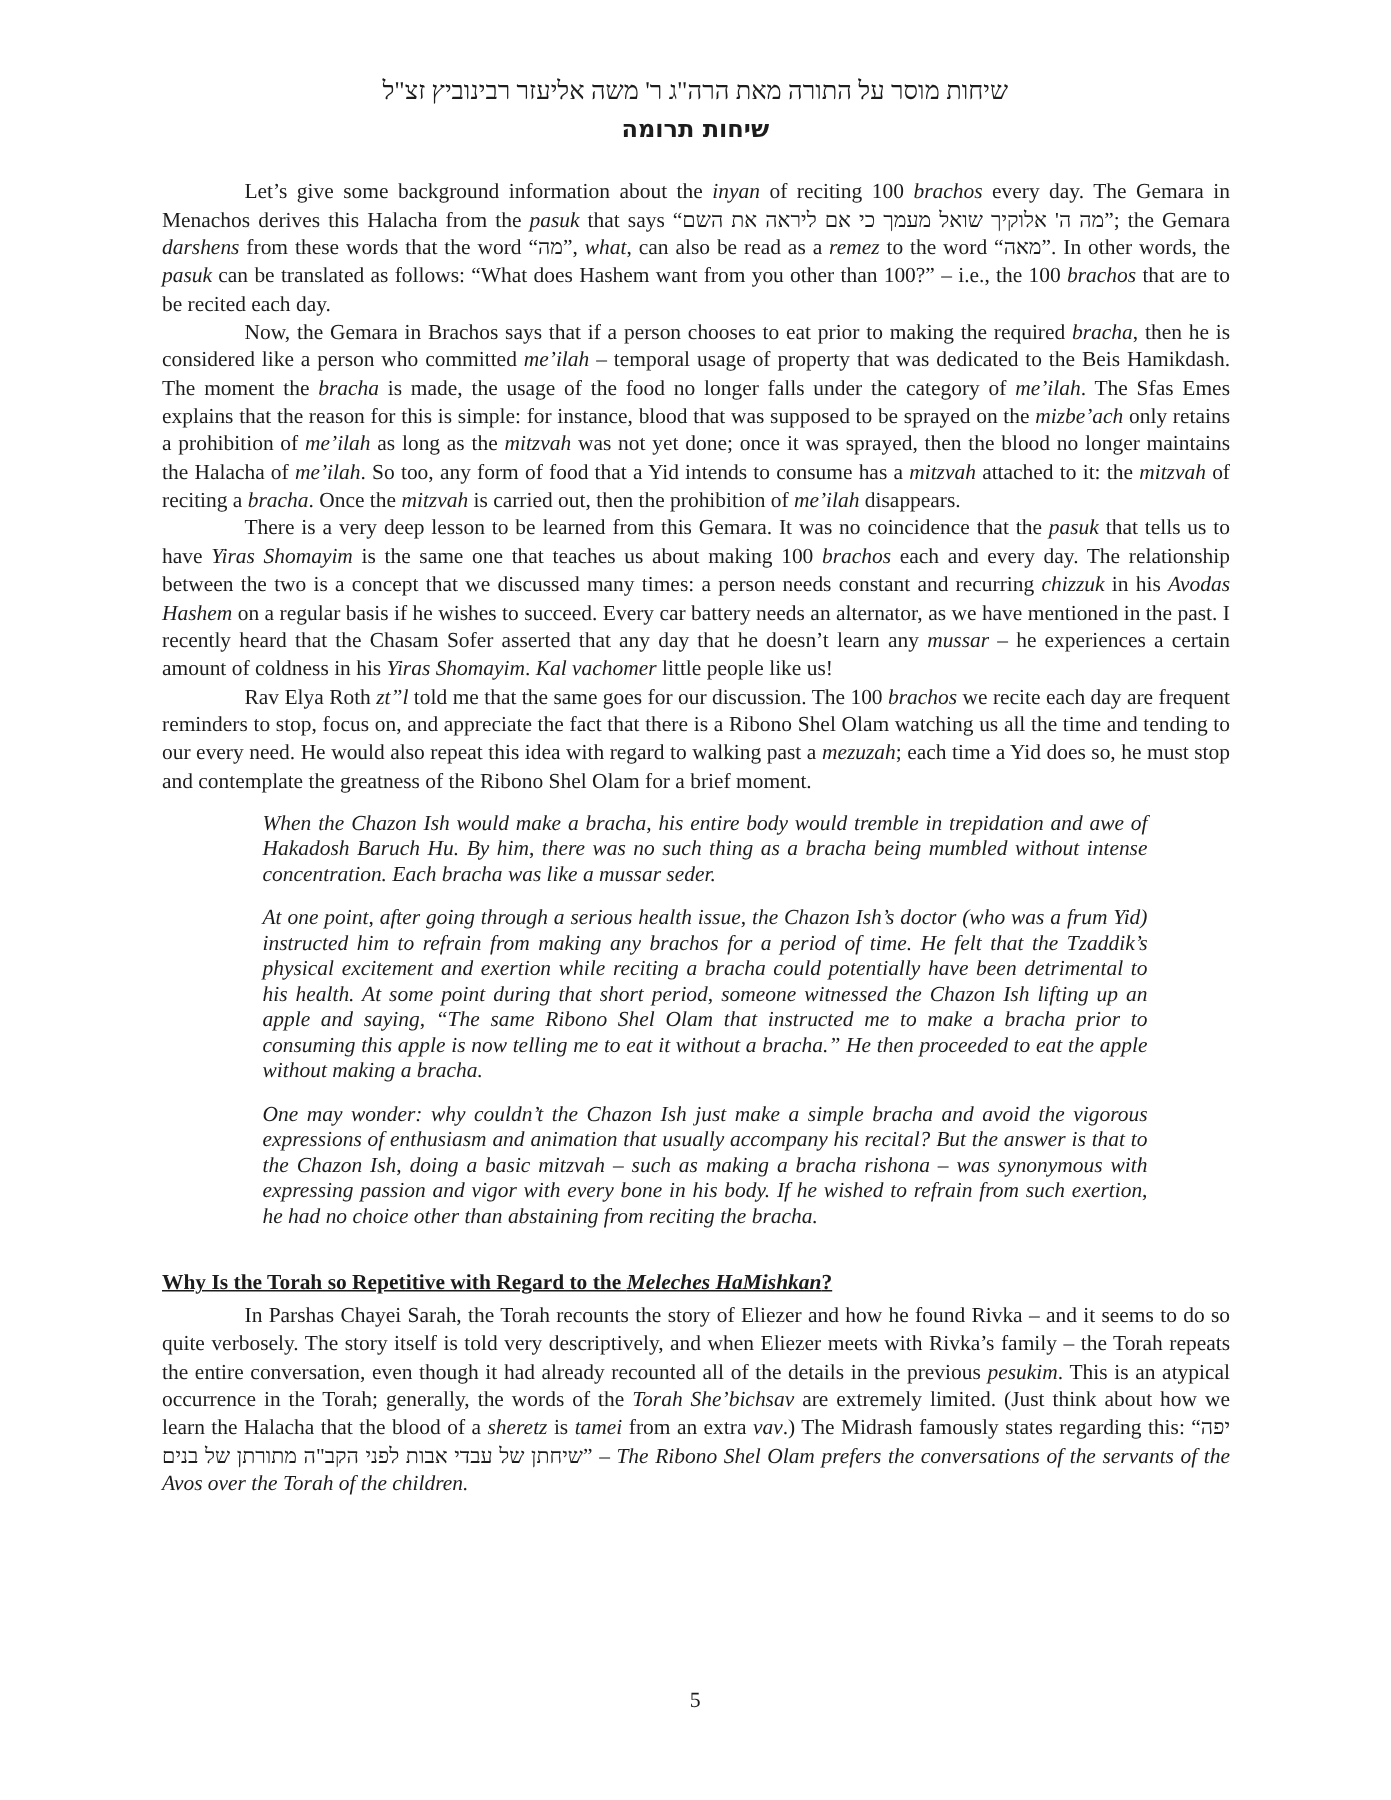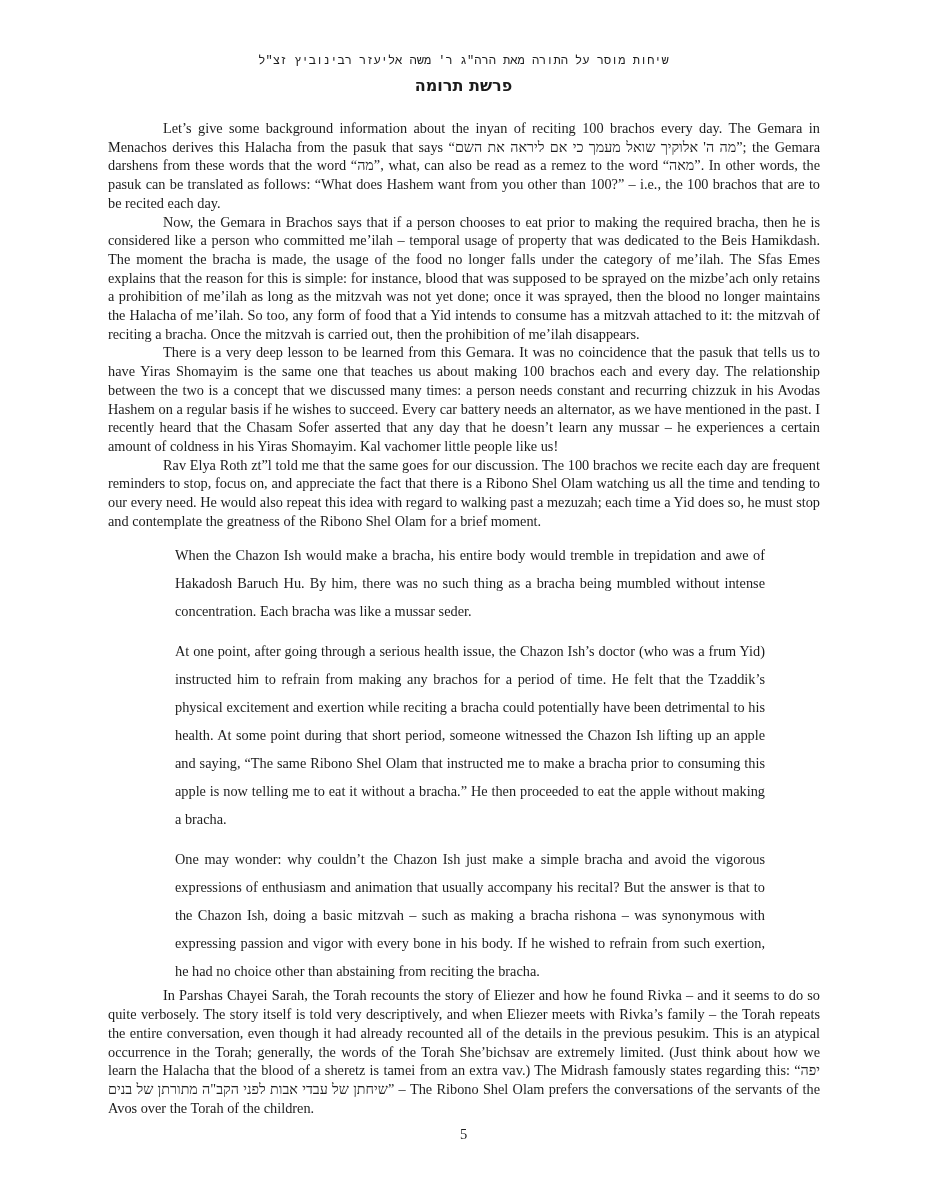--- a/index.html
+++ b/index.html
@@ -15,23 +15,23 @@
     background: #ffffff;
     color: #1c1c1c;
     font-family: "Liberation Serif", "DejaVu Serif", serif;
     overflow: hidden;
   }
   .header {
     padding-top: 50px;
     text-align: center;
   }
   .header-line1 {
-    font-size: 12px;
+    font-size: 17px;
     line-height: 22px;
-    font-family: Liberation Mono, monospace;
+    font-family: Liberation Serif, serif;
   }
   .header-line2 {
     font-size: 16px;
     line-height: 22px;
     margin-top: 3px;
     font-weight: bold;
     font-family: "DejaVu Serif", "DejaVu Sans", serif;
   }
   .content {
     margin: 22px 107px 0 108px;
@@ -39,68 +39,70 @@
     line-height: 18.7px;
     text-align: justify;
   }
   .para {
     margin: 0;
     text-indent: 55px;
   }
   .quotes { margin-top: 11px; }
   .quote {
     margin: 0 55px 12px 67px;
-    line-height: 28px;
+    font-style: italic;
+    line-height: 17px;
     text-align: justify;
   }
   .quote:last-child { margin-bottom: 1px; }
   .section-heading {
     font-size: 14.3px;
     line-height: 18.7px;
     font-weight: bold;
     text-decoration: underline;
     text-align: left;
     margin: 26px 0 3px 0;
   }
   .footer {
     position: absolute;
     bottom: 57px;
     left: 0;
     width: 100%;
     text-align: center;
     font-size: 14.5px;
   }
-  .seg-i  { }
+  .seg-i  { font-style: italic; }
   .seg-b  { font-weight: bold; }
   .seg-bi { font-weight: bold; font-style: italic; }
   .seg-he { font-family: Liberation Serif, serif; }
 </style>
 </head>
 <body>
 
 <div class="page">
 
   <div class="header">
     <div class="header-line1" dir="rtl">שיחות מוסר על התורה מאת הרה"ג ר' משה אליעזר רבינוביץ זצ"ל</div>
-    <div class="header-line2" dir="rtl">פרשת תרומה</div>
+    <div class="header-line2" dir="rtl">שיחות תרומה</div>
   </div>
 
   <div class="content">
 
     <p class="para"><span class="seg-n">Let’s give some background information about the </span><span class="seg-i">inyan</span><span class="seg-n"> of reciting 100 </span><span class="seg-i">brachos</span><span class="seg-n"> every day. The Gemara in Menachos derives this Halacha from the </span><span class="seg-i">pasuk</span><span class="seg-n"> that says “</span><span class="seg-he" dir="rtl">מה ה' אלוקיך שואל מעמך כי אם ליראה את השם</span><span class="seg-n">”; the Gemara </span><span class="seg-i">darshens</span><span class="seg-n"> from these words that the word “</span><span class="seg-he" dir="rtl">מה</span><span class="seg-n">”, </span><span class="seg-i">what</span><span class="seg-n">, can also be read as a </span><span class="seg-i">remez</span><span class="seg-n"> to the word “</span><span class="seg-he" dir="rtl">מאה</span><span class="seg-n">”. In other words, the </span><span class="seg-i">pasuk</span><span class="seg-n"> can be translated as follows: “What does Hashem want from you other than 100?” – i.e., the 100 </span><span class="seg-i">brachos</span><span class="seg-n"> that are to be recited each day.</span></p>
     <p class="para"><span class="seg-n">Now, the Gemara in Brachos says that if a person chooses to eat prior to making the required </span><span class="seg-i">bracha</span><span class="seg-n">, then he is considered like a person who committed </span><span class="seg-i">me’ilah</span><span class="seg-n"> – temporal usage of property that was dedicated to the Beis Hamikdash. The moment the </span><span class="seg-i">bracha</span><span class="seg-n"> is made, the usage of the food no longer falls under the category of </span><span class="seg-i">me’ilah</span><span class="seg-n">. The Sfas Emes explains that the reason for this is simple: for instance, blood that was supposed to be sprayed on the </span><span class="seg-i">mizbe’ach</span><span class="seg-n"> only retains a prohibition of </span><span class="seg-i">me’ilah</span><span class="seg-n"> as long as the </span><span class="seg-i">mitzvah</span><span class="seg-n"> was not yet done; once it was sprayed, then the blood no longer maintains the Halacha of </span><span class="seg-i">me’ilah</span><span class="seg-n">. So too, any form of food that a Yid intends to consume has a </span><span class="seg-i">mitzvah</span><span class="seg-n"> attached to it: the </span><span class="seg-i">mitzvah</span><span class="seg-n"> of reciting a </span><span class="seg-i">bracha</span><span class="seg-n">. Once the </span><span class="seg-i">mitzvah</span><span class="seg-n"> is carried out, then the prohibition of </span><span class="seg-i">me’ilah</span><span class="seg-n"> disappears.</span></p>
     <p class="para"><span class="seg-n">There is a very deep lesson to be learned from this Gemara. It was no coincidence that the </span><span class="seg-i">pasuk</span><span class="seg-n"> that tells us to have </span><span class="seg-i">Yiras Shomayim</span><span class="seg-n"> is the same one that teaches us about making 100 </span><span class="seg-i">brachos</span><span class="seg-n"> each and every day. The relationship between the two is a concept that we discussed many times: a person needs constant and recurring </span><span class="seg-i">chizzuk</span><span class="seg-n"> in his </span><span class="seg-i">Avodas Hashem</span><span class="seg-n"> on a regular basis if he wishes to succeed. Every car battery needs an alternator, as we have mentioned in the past. I recently heard that the Chasam Sofer asserted that any day that he doesn’t learn any </span><span class="seg-i">mussar</span><span class="seg-n"> – he experiences a certain amount of coldness in his </span><span class="seg-i">Yiras Shomayim</span><span class="seg-n">. </span><span class="seg-i">Kal vachomer</span><span class="seg-n"> little people like us!</span></p>
     <p class="para"><span class="seg-n">Rav Elya Roth </span><span class="seg-i">zt”l</span><span class="seg-n"> told me that the same goes for our discussion. The 100 </span><span class="seg-i">brachos</span><span class="seg-n"> we recite each day are frequent reminders to stop, focus on, and appreciate the fact that there is a Ribono Shel Olam watching us all the time and tending to our every need. He would also repeat this idea with regard to walking past a </span><span class="seg-i">mezuzah</span><span class="seg-n">; each time a Yid does so, he must stop and contemplate the greatness of the Ribono Shel Olam for a brief moment.</span></p>
 
     <div class="quotes">
       <p class="quote">When the Chazon Ish would make a bracha, his entire body would tremble in trepidation and awe of Hakadosh Baruch Hu. By him, there was no such thing as a bracha being mumbled without intense concentration. Each bracha was like a mussar seder.</p>
       <p class="quote">At one point, after going through a serious health issue, the Chazon Ish’s doctor (who was a frum Yid) instructed him to refrain from making any brachos for a period of time. He felt that the Tzaddik’s physical excitement and exertion while reciting a bracha could potentially have been detrimental to his health. At some point during that short period, someone witnessed the Chazon Ish lifting up an apple and saying, “The same Ribono Shel Olam that instructed me to make a bracha prior to consuming this apple is now telling me to eat it without a bracha.” He then proceeded to eat the apple without making a bracha.</p>
       <p class="quote">One may wonder: why couldn’t the Chazon Ish just make a simple bracha and avoid the vigorous expressions of enthusiasm and animation that usually accompany his recital? But the answer is that to the Chazon Ish, doing a basic mitzvah – such as making a bracha rishona – was synonymous with expressing passion and vigor with every bone in his body. If he wished to refrain from such exertion, he had no choice other than abstaining from reciting the bracha.</p>
     </div>
 
+    <h2 class="section-heading"><span class="seg-b">Why Is the Torah so Repetitive with Regard to the </span><span class="seg-bi">Meleches HaMishkan</span><span class="seg-b">?</span></h2>
     <p class="para"><span class="seg-n">In Parshas Chayei Sarah, the Torah recounts the story of Eliezer and how he found Rivka – and it seems to do so quite verbosely. The story itself is told very descriptively, and when Eliezer meets with Rivka’s family – the Torah repeats the entire conversation, even though it had already recounted all of the details in the previous </span><span class="seg-i">pesukim</span><span class="seg-n">. This is an atypical occurrence in the Torah; generally, the words of the </span><span class="seg-i">Torah She’bichsav</span><span class="seg-n"> are extremely limited. (Just think about how we learn the Halacha that the blood of a </span><span class="seg-i">sheretz</span><span class="seg-n"> is </span><span class="seg-i">tamei</span><span class="seg-n"> from an extra </span><span class="seg-i">vav</span><span class="seg-n">.) The Midrash famously states regarding this: “</span><span class="seg-he" dir="rtl">יפה שיחתן של עבדי אבות לפני הקב"ה מתורתן של בנים</span><span class="seg-n">” – </span><span class="seg-i">The Ribono Shel Olam prefers the conversations of the servants of the Avos over the Torah of the children.</span></p>
 
   </div>
 
   <div class="footer">
     <span>5</span>
   </div>
 
 </div>
 

